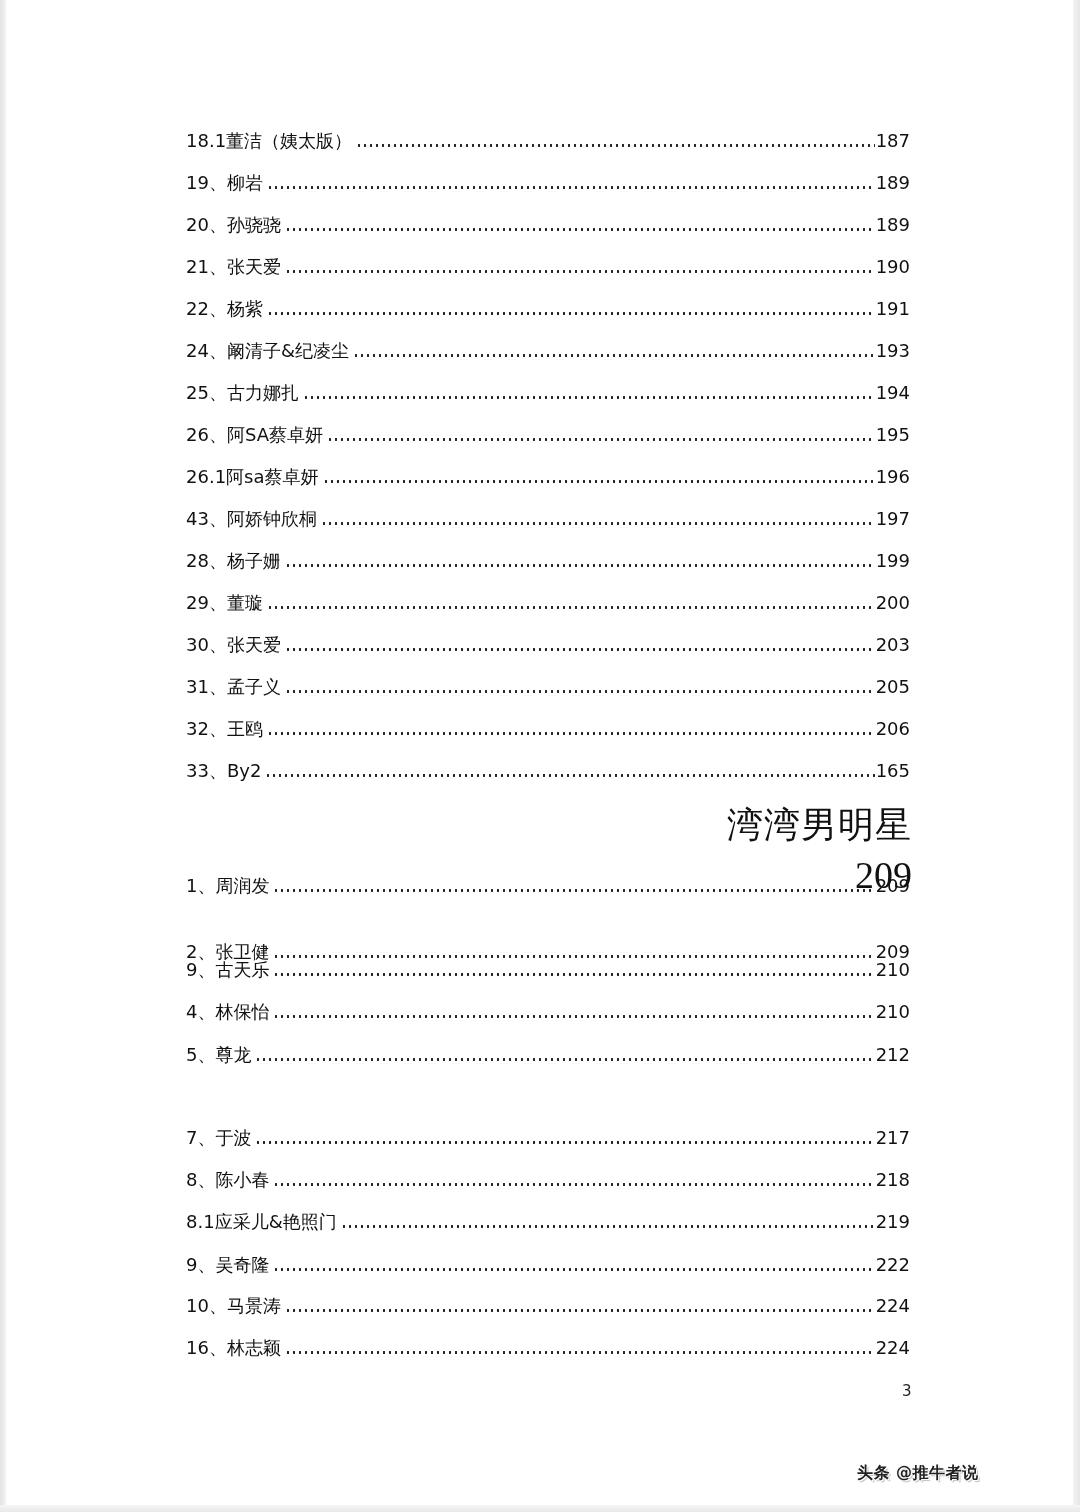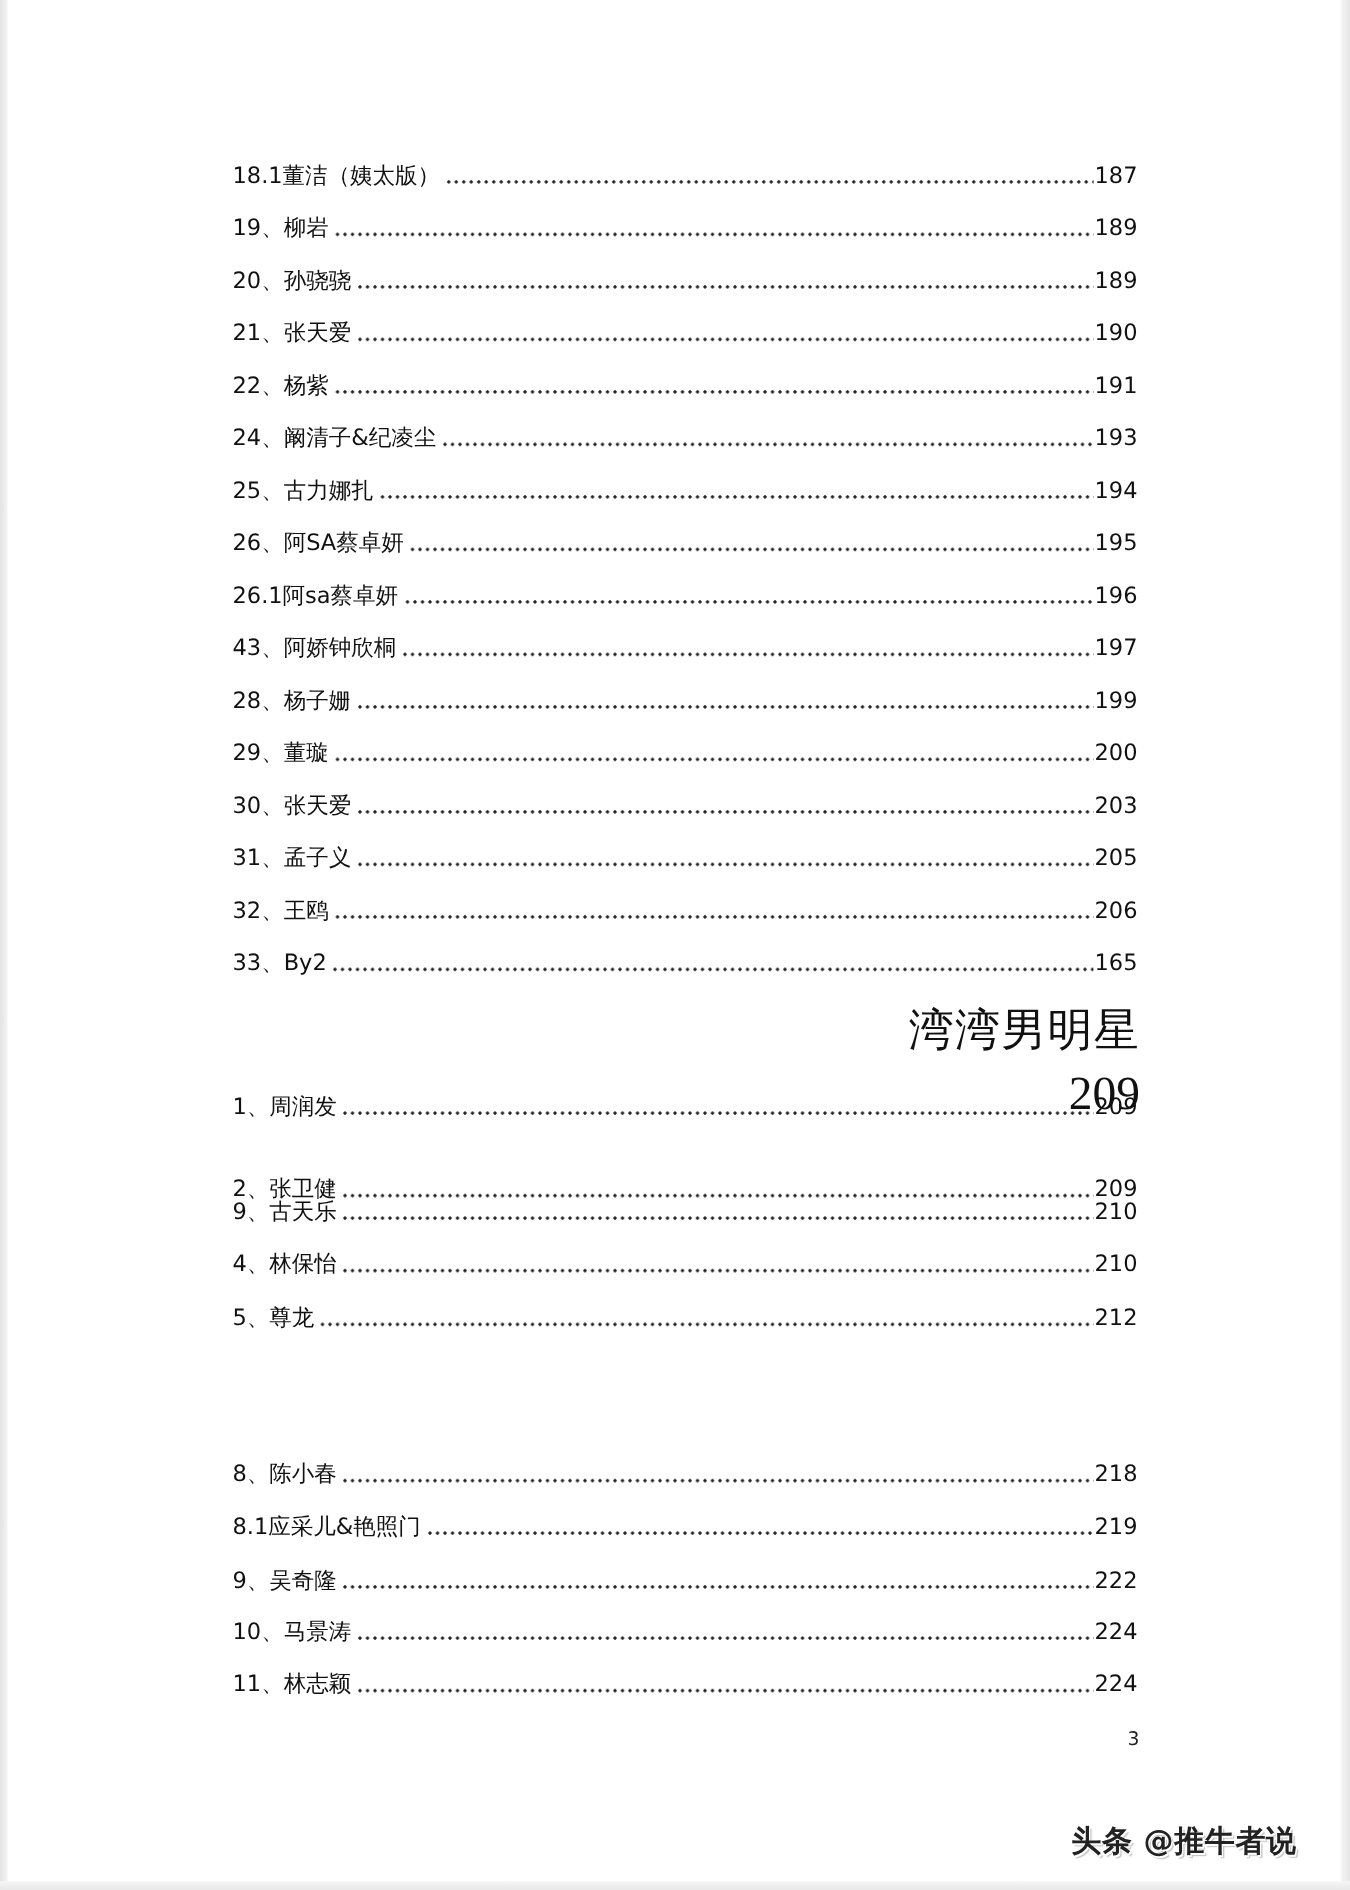--- a/index.html
+++ b/index.html
@@ -110,21 +110,21 @@
       left: 902px;
       top: 1381px;
       font-size: 15px;
       line-height: 20px;
       color: #222;
     }
     .watermark {
       position: absolute;
       left: 857px;
       top: 1458px;
-      font-size: 24px;
+      font-size: 16px;
       line-height: 30px;
       color: #222;
       font-weight: bold;
       letter-spacing: 0.5px;
       text-shadow: 1px 1px 0 #ffffff, -1px 0 0 #ffffff, 2px 2px 1px rgba(0,0,0,0.25);
     }
   </style>
 </head>
 <body>
 
@@ -239,20 +239,25 @@
   <div class="toc-row" style="top:998px">
     <span class="entry-title">4、林保怡</span>
     <span class="leader"></span>
     <span class="page-num">210</span>
   </div>
   <div class="toc-row" style="top:1041px">
     <span class="entry-title">5、尊龙</span>
     <span class="leader"></span>
     <span class="page-num">212</span>
   </div>
+  <div class="toc-row" style="top:1124px">
+    <span class="entry-title">7、于波</span>
+    <span class="leader"></span>
+    <span class="page-num">217</span>
+  </div>
   <div class="toc-row" style="top:1166px">
     <span class="entry-title">8、陈小春</span>
     <span class="leader"></span>
     <span class="page-num">218</span>
   </div>
   <div class="toc-row" style="top:1208px">
     <span class="entry-title">8.1应采儿&amp;艳照门</span>
     <span class="leader"></span>
     <span class="page-num">219</span>
   </div>
@@ -260,21 +265,21 @@
     <span class="entry-title">9、吴奇隆</span>
     <span class="leader"></span>
     <span class="page-num">222</span>
   </div>
   <div class="toc-row" style="top:1292px">
     <span class="entry-title">10、马景涛</span>
     <span class="leader"></span>
     <span class="page-num">224</span>
   </div>
   <div class="toc-row" style="top:1334px">
-    <span class="entry-title">11、林志颖</span>
+    <span class="entry-title">16、林志颖</span>
     <span class="leader"></span>
     <span class="page-num">224</span>
   </div>
 </div>
 
 <div class="page-footer-num">3</div>
 
 <div class="watermark">头条 @推牛者说</div>
 
 </body></html>

